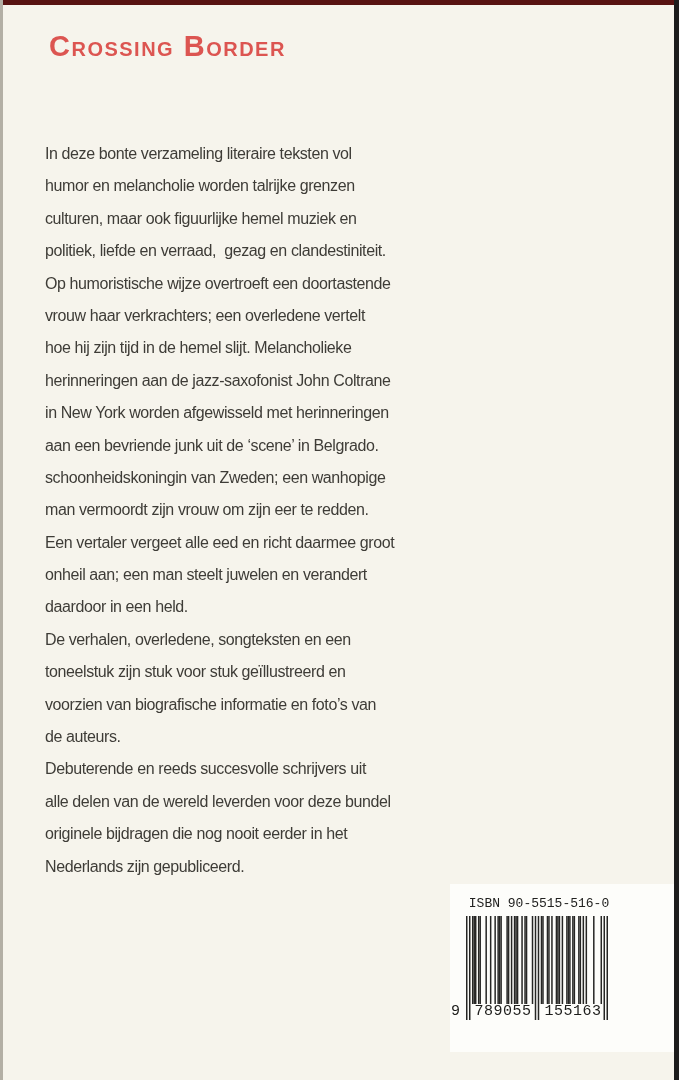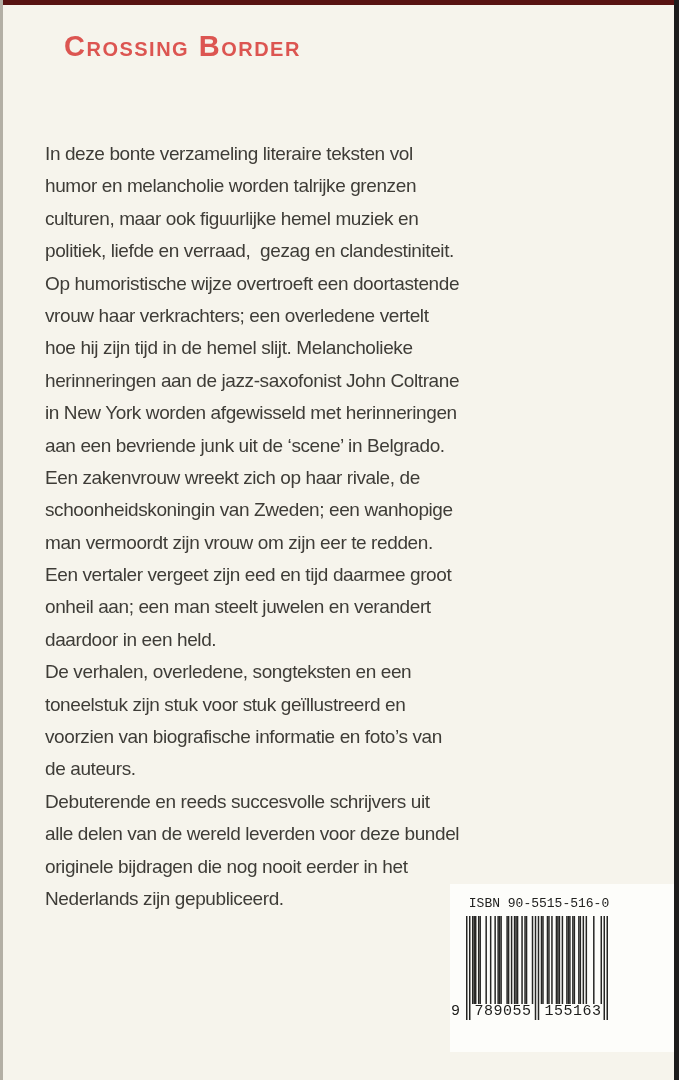--- a/index.html
+++ b/index.html
@@ -23,32 +23,32 @@
     width:679px;height:1080px;
     background:var(--background);
     overflow:hidden;
   }
   
   .edge-top{position:absolute;left:0;top:0;width:679px;height:5px;background:var(--edge-top);}
   .edge-right{position:absolute;left:674px;top:0;width:5px;height:1080px;background:var(--edge-right);}
   .edge-left{position:absolute;left:0;top:0;width:3px;height:1080px;background:var(--edge-left);}
 
   .book-title{
-    position:absolute;left:64px;top:30px;
+    position:absolute;left:49px;top:30px;
     font-size:29px;
     font-weight:bold;
     font-variant:small-caps;
     letter-spacing:1.5px;
     color:var(--title);
     white-space:nowrap;
   }
   .body-text{
     position:absolute;left:45px;top:138px;
     color:var(--text);
-    font-size:19px;
+    font-size:16px;
     letter-spacing:-0.4px;
   }
   .body-text .line{
     line-height:32.4px;
     height:32.4px;
     white-space:pre;
   }
 
   
   .barcode-panel{
@@ -93,24 +93,23 @@
       <div class="line">In deze bonte verzameling literaire teksten vol</div>
       <div class="line">humor en melancholie worden talrijke grenzen</div>
       <div class="line">culturen, maar ook figuurlijke hemel muziek en</div>
       <div class="line">politiek, liefde en verraad,  gezag en clandestiniteit.</div>
       <div class="line">Op humoristische wijze overtroeft een doortastende</div>
       <div class="line">vrouw haar verkrachters; een overledene vertelt</div>
       <div class="line">hoe hij zijn tijd in de hemel slijt. Melancholieke</div>
       <div class="line">herinneringen aan de jazz-saxofonist John Coltrane</div>
       <div class="line">in New York worden afgewisseld met herinneringen</div>
       <div class="line">aan een bevriende junk uit de ‘scene’ in Belgrado.</div>
-      <div class="line">Een zakenvrouw wreekt zich op haar rivale, de</div>
       <div class="line">schoonheidskoningin van Zweden; een wanhopige</div>
       <div class="line">man vermoordt zijn vrouw om zijn eer te redden.</div>
-      <div class="line">Een vertaler vergeet zijn eed en tijd daarmee groot</div>
+      <div class="line">Een vertaler vergeet alle eed en richt daarmee groot</div>
       <div class="line">onheil aan; een man steelt juwelen en verandert</div>
       <div class="line">daardoor in een held.</div>
       <div class="line">De verhalen, overledene, songteksten en een</div>
       <div class="line">toneelstuk zijn stuk voor stuk geïllustreerd en</div>
       <div class="line">voorzien van biografische informatie en foto’s van</div>
       <div class="line">de auteurs.</div>
       <div class="line">Debuterende en reeds succesvolle schrijvers uit</div>
       <div class="line">alle delen van de wereld leverden voor deze bundel</div>
       <div class="line">originele bijdragen die nog nooit eerder in het</div>
       <div class="line">Nederlands zijn gepubliceerd.</div>

